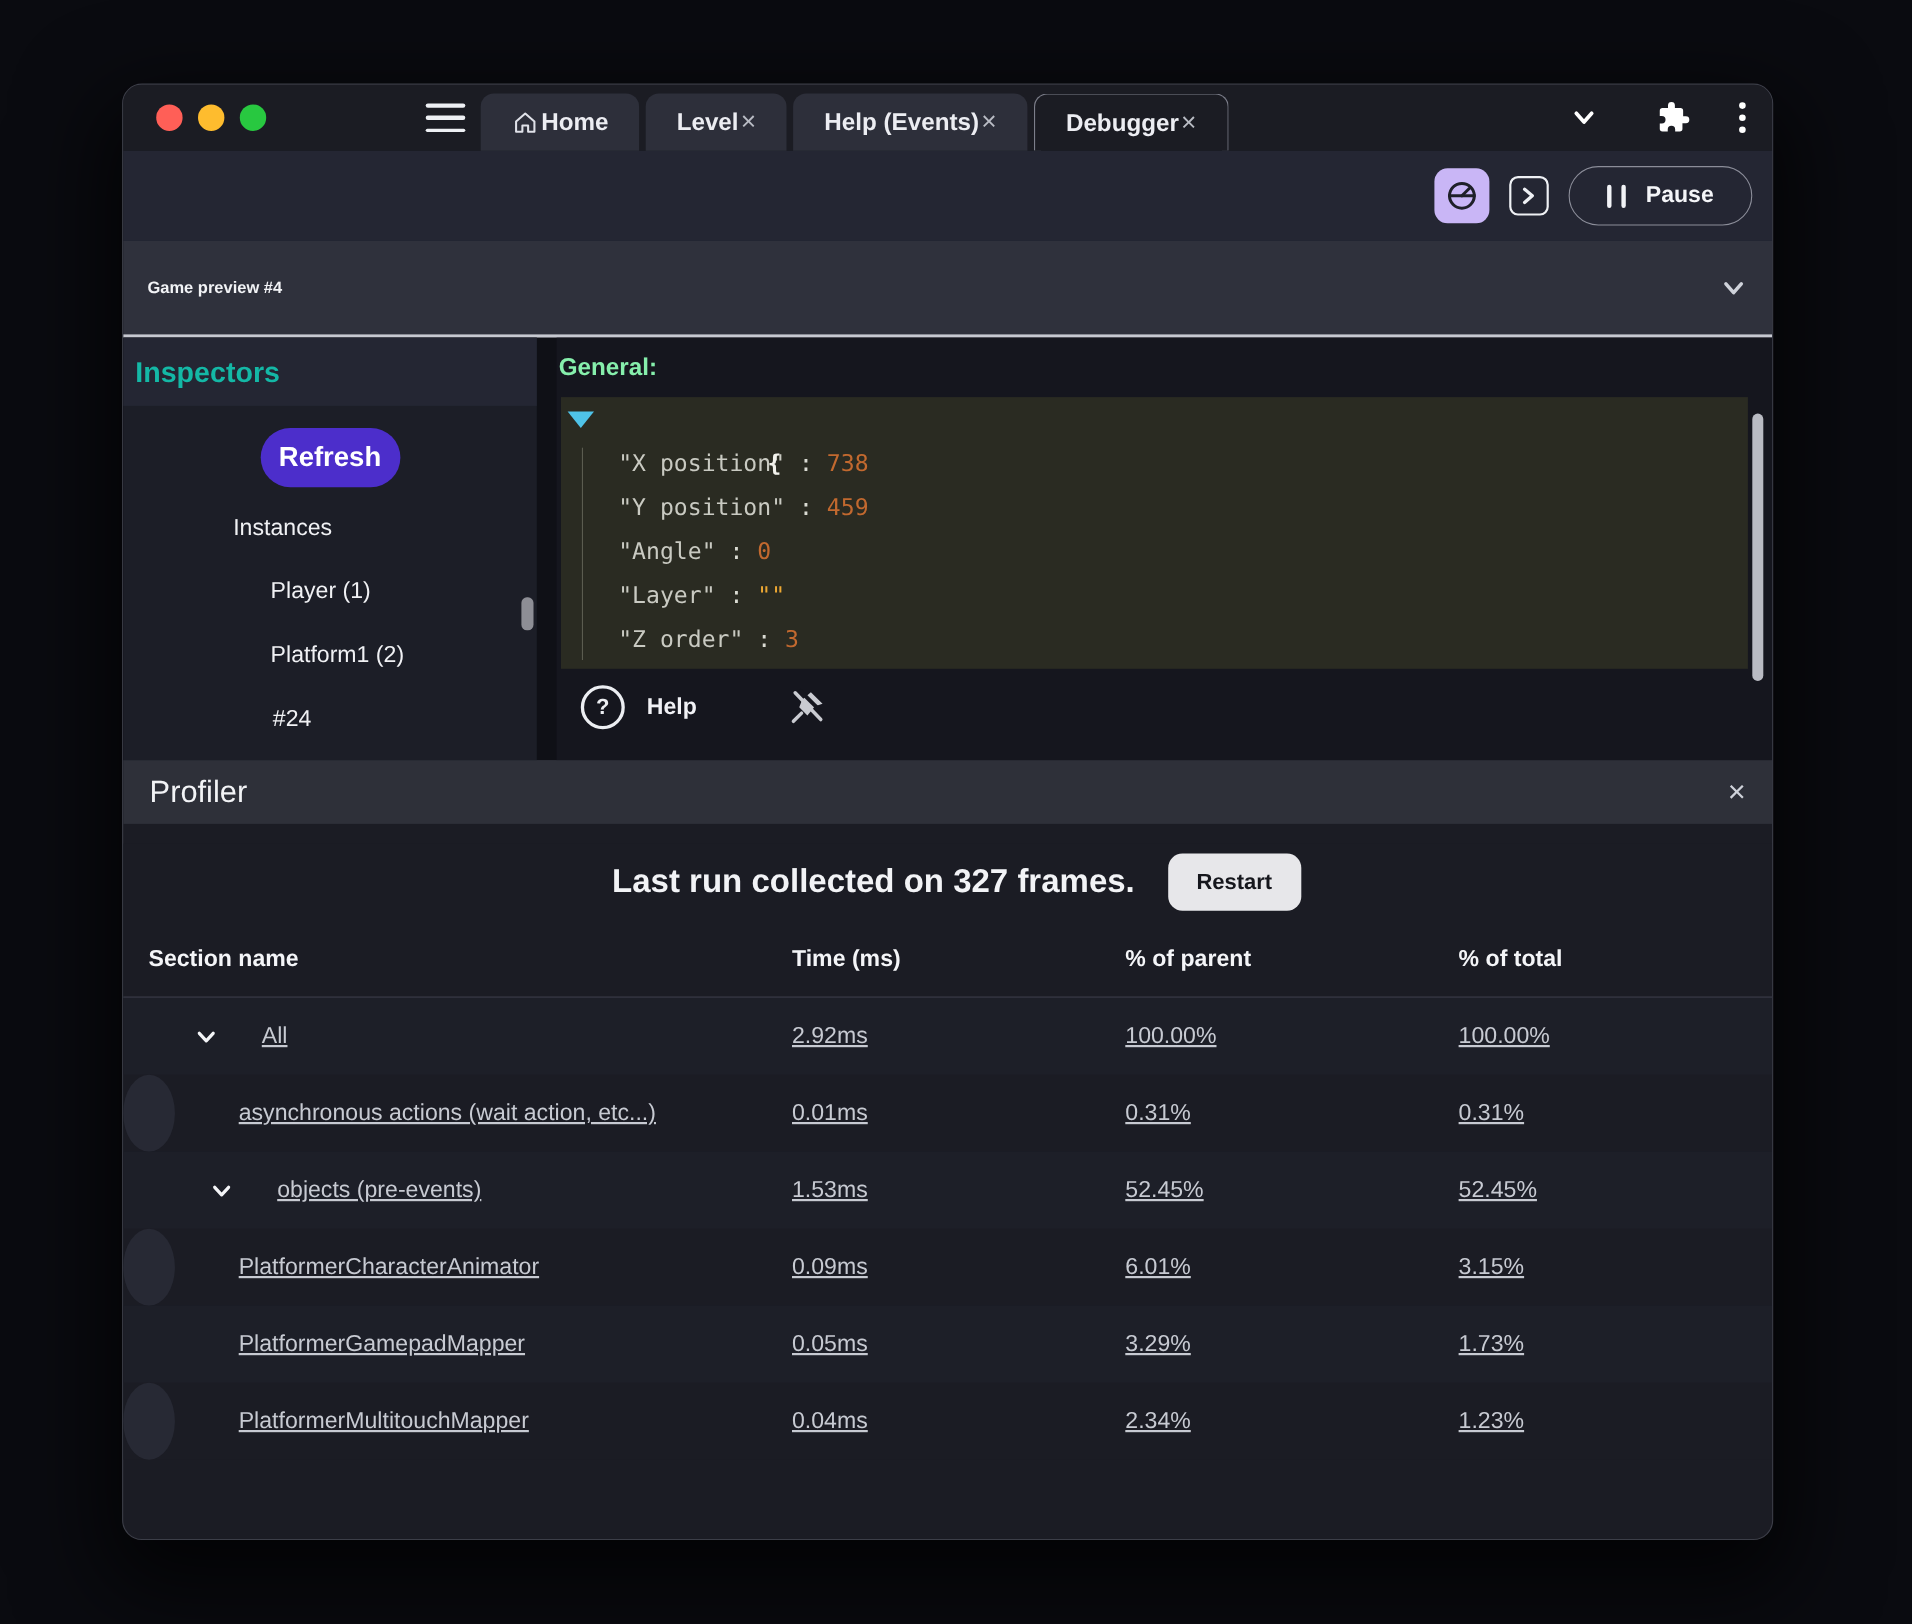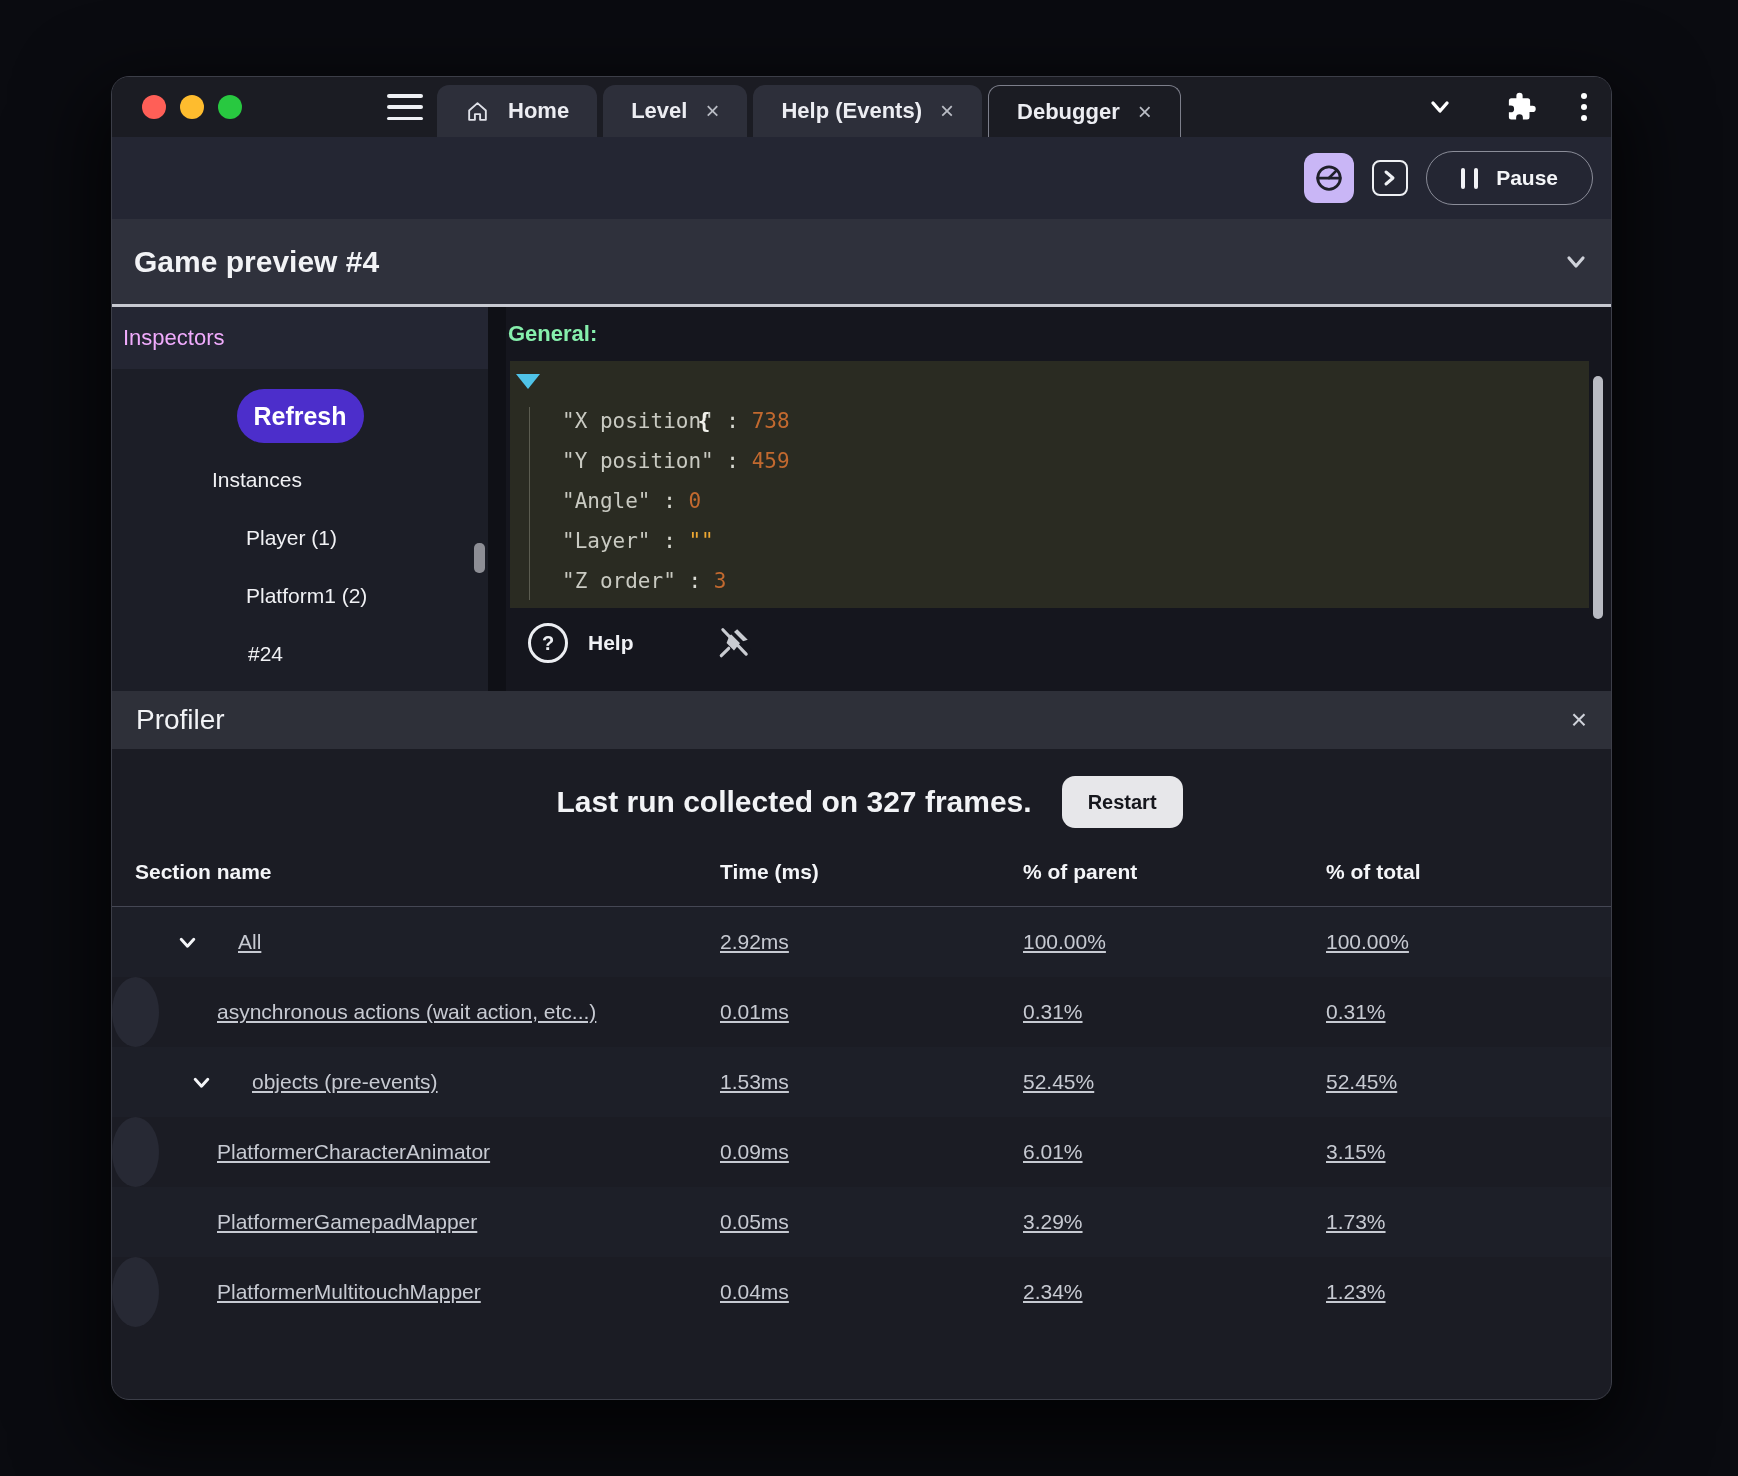--- a/index.html
+++ b/index.html
@@ -10,21 +10,21 @@
           box-shadow:0 30px 80px 16px rgba(0,0,0,.72);}
 
   
   .titlebar{height:60px;background:#1b1c23;display:flex;align-items:flex-end;position:relative;}
   .lights{position:absolute;left:30px;top:18px;display:flex;gap:14px;}
   .light{width:24px;height:24px;border-radius:50%;}
   .hamburger{position:absolute;left:275px;top:17px;width:36px;height:26px;display:flex;
              flex-direction:column;justify-content:space-between;cursor:pointer;}
   .hamburger span{height:3.5px;background:#eef0f4;border-radius:2px;}
   .tabs{display:flex;gap:6px;margin-left:325px;height:52px;align-items:stretch;}
-  .tab{display:flex;align-items:center;gap:18px;padding:0 28px;background:#2d2f3a;
+  .tab{display:flex;align-items:center;gap:2px;padding:0 28px;background:#2d2f3a;
        border-radius:12px 12px 0 0;color:#ecedf2;font-size:22px;font-weight:600;cursor:pointer;}
   .tab.active{background:transparent;border:1.5px solid #7d7f8b;border-bottom:none;}
   .tab .close{color:#b9bcc4;font-size:24px;font-weight:400;line-height:1;}
   .tab .ticon{display:flex;align-items:center;}
   .tb-right{position:absolute;right:24px;top:0;height:60px;display:flex;align-items:center;gap:0;}
   .tb-ic{display:flex;align-items:center;justify-content:center;cursor:pointer;}
   .kebab{display:flex;flex-direction:column;gap:5px;margin-left:44px;}
   .kebab i{width:6px;height:6px;border-radius:50%;background:#fff;}
 
   
@@ -37,28 +37,28 @@
   .pause-btn{height:54px;min-width:155px;border-radius:27px;background:transparent;
              border:1.5px solid #8b8d99;display:flex;align-items:center;justify-content:center;
              gap:18px;padding:0 34px;cursor:pointer;}
   .pause-ic{display:flex;gap:9px;}
   .pause-ic i{width:4px;height:21px;background:#f2f3f7;border-radius:2px;}
   .pause-btn span{color:#f4f5f8;font-size:21px;font-weight:700;}
 
   
   .preview-bar{height:88px;background:#2f313c;border-bottom:3px solid #c7c9d1;display:flex;
                align-items:center;padding:0 22px;box-sizing:border-box;}
-  .preview-bar h1{margin:0;font-size:30px;font-weight:600;color:#f2f3f6;}
+  .preview-bar h1{margin:0;font-size:15px;font-weight:600;color:#f2f3f6;}
   .preview-chev{margin-left:auto;display:flex;cursor:pointer;}
 
   
   .main{display:flex;height:384px;background:#0f1016;}
   .left-panel{width:376px;background:#1c1e27;display:flex;flex-direction:column;position:relative;}
   .panel-hd{height:62px;background:#242633;display:flex;align-items:center;padding-left:11px;
-            font-size:22px;font-weight:400;color:#f0abfc;}
+            font-size:26px;font-weight:700;color:#14b8a6;}
   .panel-body{flex:1;position:relative;padding-top:18px;}
   .refresh{display:block;margin:2px auto 8px;width:127px;height:54px;border:none;border-radius:27px;
            background:#4c2ecb;color:#fff;font-size:25px;font-weight:700;cursor:pointer;
            font-family:"Liberation Sans",sans-serif;}
   .tree-item{height:58px;display:flex;align-items:center;color:#f0f1f4;font-size:21px;cursor:pointer;}
   .lscroll{position:absolute;right:3px;top:174px;width:11px;height:30px;border-radius:5px;background:#8d8e95;}
 
   .right-panel{flex:1;margin-left:18px;background:#15161e;position:relative;display:flex;flex-direction:column;}
   .gen-title{height:54px;display:flex;align-items:center;padding-left:2px;font-size:22px;
              font-weight:600;color:#86efac;}

